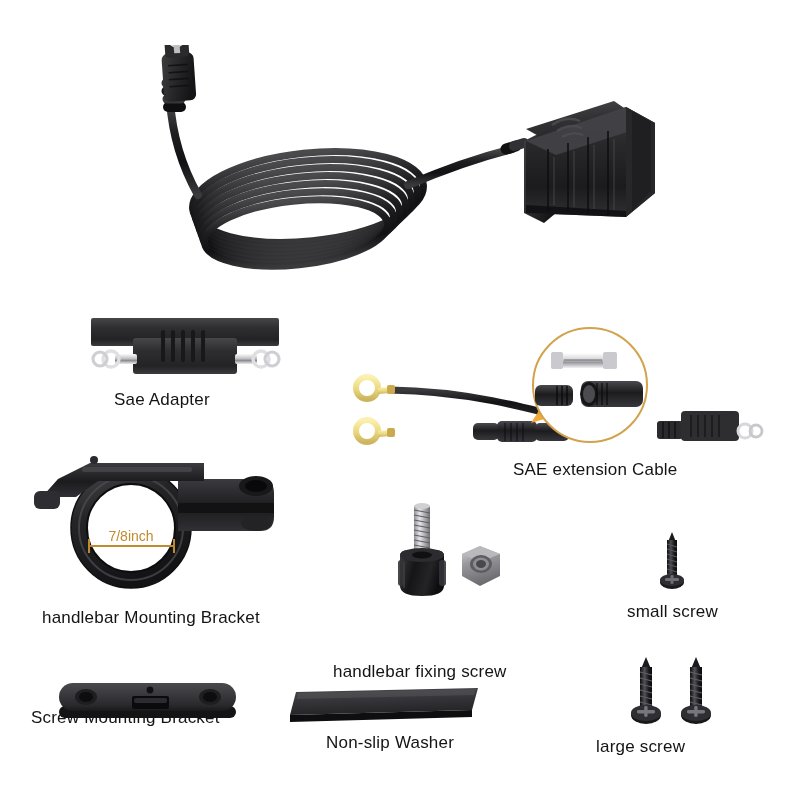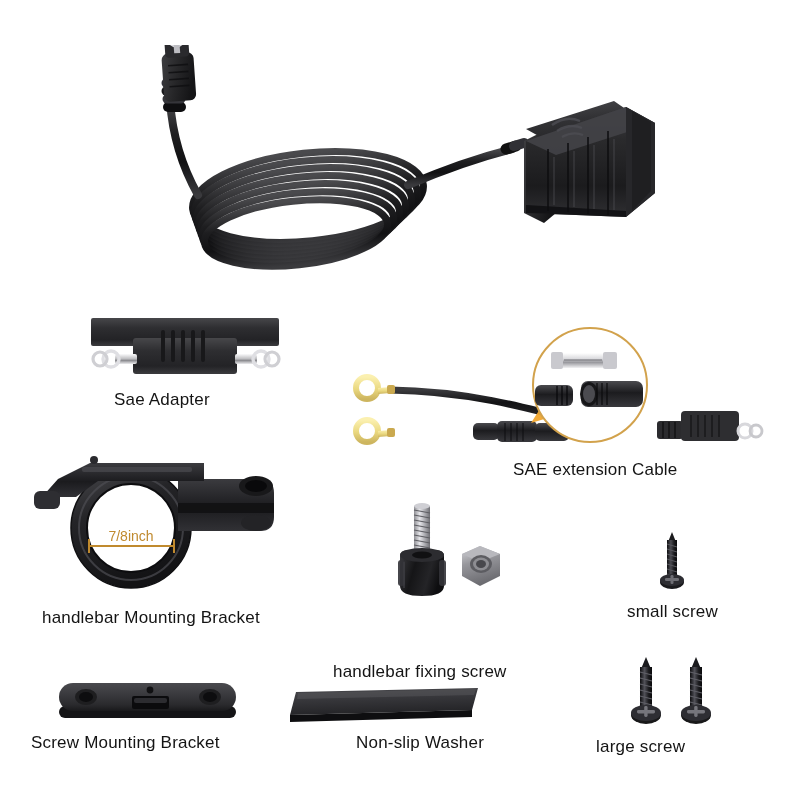--- a/index.html
+++ b/index.html
@@ -510,34 +510,34 @@
         <ellipse cx="155" cy="19" rx="7" ry="5" fill="#0d0d0f"></ellipse>
       </g>
 
       <g>
         <rect x="77" y="18" width="37" height="13" rx="2" fill="#0b0b0d"></rect>
         <rect x="79" y="20" width="33" height="5" rx="2" fill="#2c2c30"></rect>
         <circle cx="95" cy="12" r="3.4" fill="#101012"></circle>
       </g>
     </svg>
   </div>
-  <div class="caption" style="left:31px; top:733px;text-align:center;">Screw Mounting Bracket</div>
+  <div class="caption" style="left:31px; top:708px;text-align:center;">Screw Mounting Bracket</div>
 
   <div class="part" style="left:288px; top:684px;">
     <svg width="192" height="44" viewBox="0 0 192 44">
       <defs>
         <linearGradient id="wshG" x1="0" y1="0" x2="0.2" y2="1">
           <stop offset="0%" stop-color="#4b4b4f"></stop>
           <stop offset="45%" stop-color="#37373b"></stop>
           <stop offset="100%" stop-color="#242427"></stop>
         </linearGradient>
       </defs>
 
       <polygon points="8,8 190,4 184,26 2,31" fill="url(#wshG)"></polygon>
 
       <polygon points="2,31 184,26 184,33 2,38" fill="#0e0e10"></polygon>
 
       <polygon points="10,9 188,5 186,11 9,15" fill="#55555a" opacity=".55"></polygon>
     </svg>
   </div>
-  <div class="caption" style="left:326px; top:733px;margin-left:30px;">Non-slip Washer</div>
+  <div class="caption" style="left:326px; top:733px;">Non-slip Washer</div>
 
 </div>
 
 </body></html>

